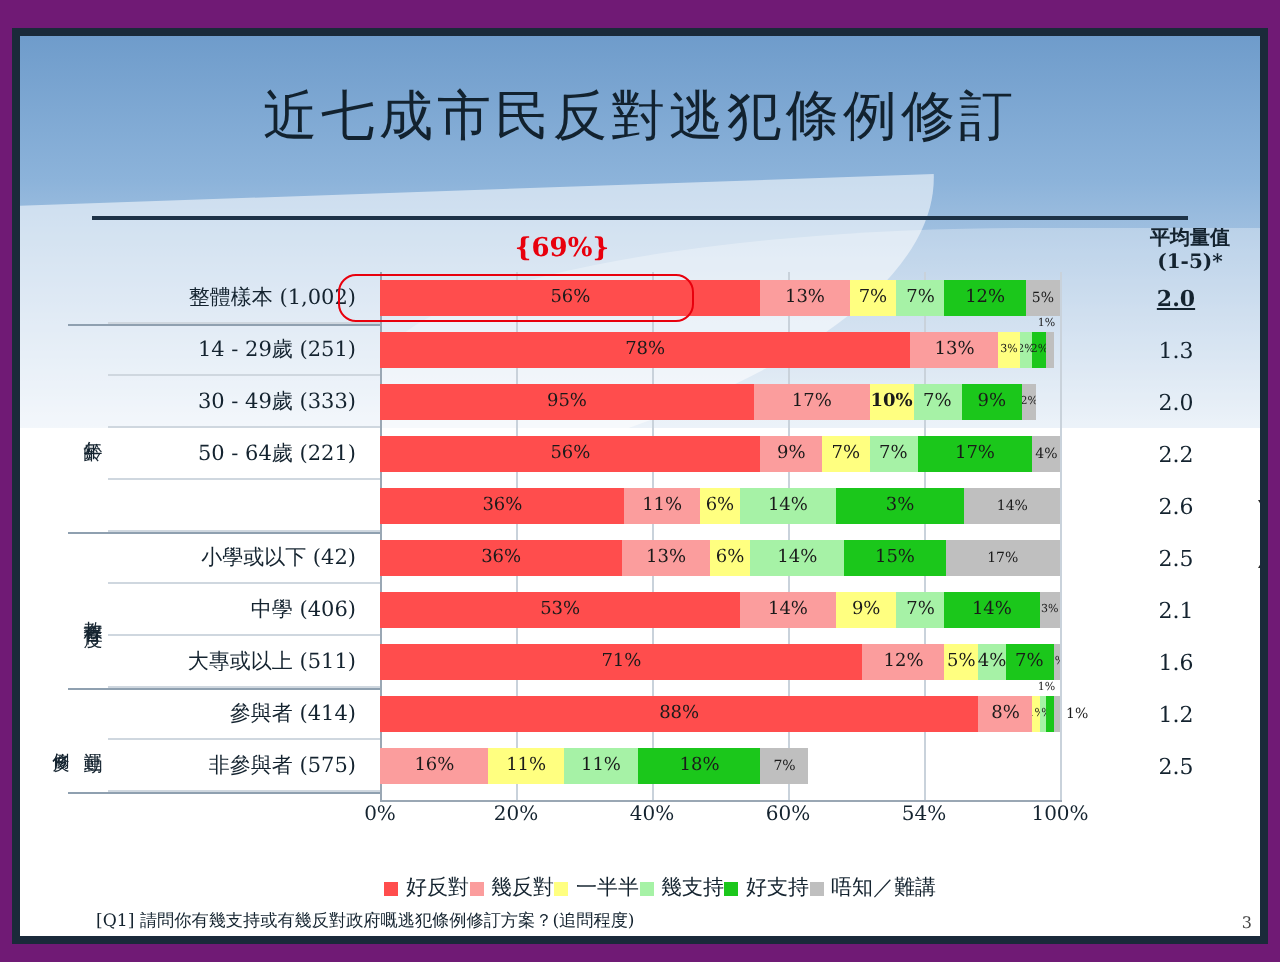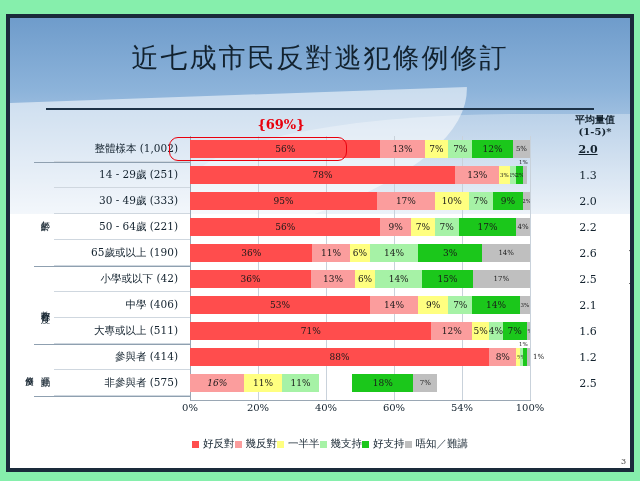--- a/index.html
+++ b/index.html
@@ -3,21 +3,21 @@
 <meta charset="utf-8">
 <style>
   html,body{margin:0;padding:0;}
   body{
     width:640px;height:481px;overflow:hidden;
     background:#ffffff;
     font-family:"Liberation Serif","DejaVu Serif",serif;
   }
   #slide{
     position:relative;width:640px;height:481px;
-    background:#86efac;
+    background:#701a75;
   }
   
   .frame-outer{
     position:absolute;left:6px;top:14px;width:628px;height:458px;
     background:#1a2a3a;
   }
   .frame-inner{
     position:absolute;left:10px;top:18px;width:620px;height:450px;
     background:linear-gradient(to bottom,#6f9ccb 0%,#8cb3da 16%,#b9d0e8 30%,#ffffff 52%,#ffffff 100%);
     overflow:hidden;
@@ -228,42 +228,41 @@
               <div class="seg" style="width: 3.4px; background: rgb(191, 191, 191);"></div>
             </div>
             <div class="mean">1.3</div>
           </div>
           <div class="rowwrap">
             <div class="lbl">30 - 49歲 (333)</div>
             <div class="lblline"></div>
             <div class="bars">
               <div class="seg" style="width: 187px; background: rgb(255, 77, 77);">95%</div>
               <div class="seg" style="width: 57.8px; background: rgb(251, 157, 157);">17%</div>
-              <div class="seg" style="width: 34px; background: rgb(255, 255, 128);">10%</div>
+              <div class="seg" style="width: 22px; background: rgb(255, 255, 128); font-weight: bold;">10%</div>
               <div class="seg" style="width: 23.8px; background: rgb(166, 242, 166);">7%</div>
               <div class="seg" style="width: 30.6px; background: rgb(27, 199, 27);">9%</div>
               <div class="seg tiny" style="width: 6.8px; background: rgb(191, 191, 191);">2%</div>
             </div>
             <div class="mean">2.0</div>
           </div>
           <div class="rowwrap">
             <div class="lbl">50 - 64歲 (221)</div>
             <div class="lblline"></div>
             <div class="bars">
               <div class="seg" style="width: 190.4px; background: rgb(255, 77, 77);">56%</div>
               <div class="seg" style="width: 30.6px; background: rgb(251, 157, 157);">9%</div>
               <div class="seg" style="width: 23.8px; background: rgb(255, 255, 128);">7%</div>
               <div class="seg" style="width: 23.8px; background: rgb(166, 242, 166);">7%</div>
               <div class="seg" style="width: 57.8px; background: rgb(27, 199, 27);">17%</div>
               <div class="seg small" style="width: 13.6px; background: rgb(191, 191, 191);">4%</div>
             </div>
             <div class="mean">2.2</div>
           </div>
           <div class="rowwrap">
-            <div class="lbl">65歲或以上 (190)</div>
             <div class="lblline"></div>
             <div class="bars">
               <div class="seg" style="width: 122.4px; background: rgb(255, 77, 77);">36%</div>
               <div class="seg" style="width: 37.4px; background: rgb(251, 157, 157);">11%</div>
               <div class="seg" style="width: 20.4px; background: rgb(255, 255, 128);">6%</div>
               <div class="seg" style="width: 47.6px; background: rgb(166, 242, 166);">14%</div>
               <div class="seg" style="width: 64.6px; background: rgb(27, 199, 27);">3%</div>
               <div class="seg small" style="width: 47.6px; background: rgb(191, 191, 191);">14%</div>
             </div>
             <div class="mean">2.6</div>
@@ -319,24 +318,24 @@
               <div class="seg tiny" style="width: 3.4px; background: rgb(166, 242, 166);">1%</div>
               <div class="seg" style="width: 3.4px; background: rgb(27, 199, 27);"></div>
               <div class="seg" style="width: 3.4px; background: rgb(191, 191, 191);"></div>
             </div>
             <div class="mean">1.2</div>
           </div>
           <div class="rowwrap">
             <div class="lbl">非參與者 (575)</div>
             <div class="lblline"></div>
             <div class="bars">
-              <div class="seg" style="width: 54.4px; background: rgb(251, 157, 157); font-style: italic;">16%</div>
+              <div class="seg" style="width: 54.4px; background: rgb(251, 157, 157);">16%</div>
               <div class="seg" style="width: 37.4px; background: rgb(255, 255, 128);">11%</div>
               <div class="seg" style="width: 37.4px; background: rgb(166, 242, 166);">11%</div>
-              <div class="seg" style="width: 61.2px; background: rgb(27, 199, 27); margin-left: 33px;">18%</div>
+              <div class="seg" style="width: 61.2px; background: rgb(27, 199, 27);">18%</div>
               <div class="seg small" style="width: 23.8px; background: rgb(191, 191, 191);">7%</div>
             </div>
             <div class="mean">2.5</div>
           </div>
         </div>
       <div id="ticks">
           <div class="ticklbl" style="left: 137px;">0%</div>
           <div class="ticklbl" style="left: 205px;">20%</div>
           <div class="ticklbl" style="left: 273px;">40%</div>
           <div class="ticklbl" style="left: 341px;">60%</div>
@@ -383,16 +382,17 @@
         <div class="lg">
           <span class="sw" style="background: rgb(27, 199, 27);"></span>
           <span>好支持</span>
         </div>
         <div class="lg">
           <span class="sw" style="background: rgb(191, 191, 191);"></span>
           <span>唔知／難講</span>
         </div>
       </div>
 
+    <div class="note" style="top:437px;">[Q1] 請問你有幾支持或有幾反對政府嘅逃犯條例修訂方案？(追問程度)</div>
 
     <div class="pgno">3</div>
   </div>
 </div>
 
 </body></html>

